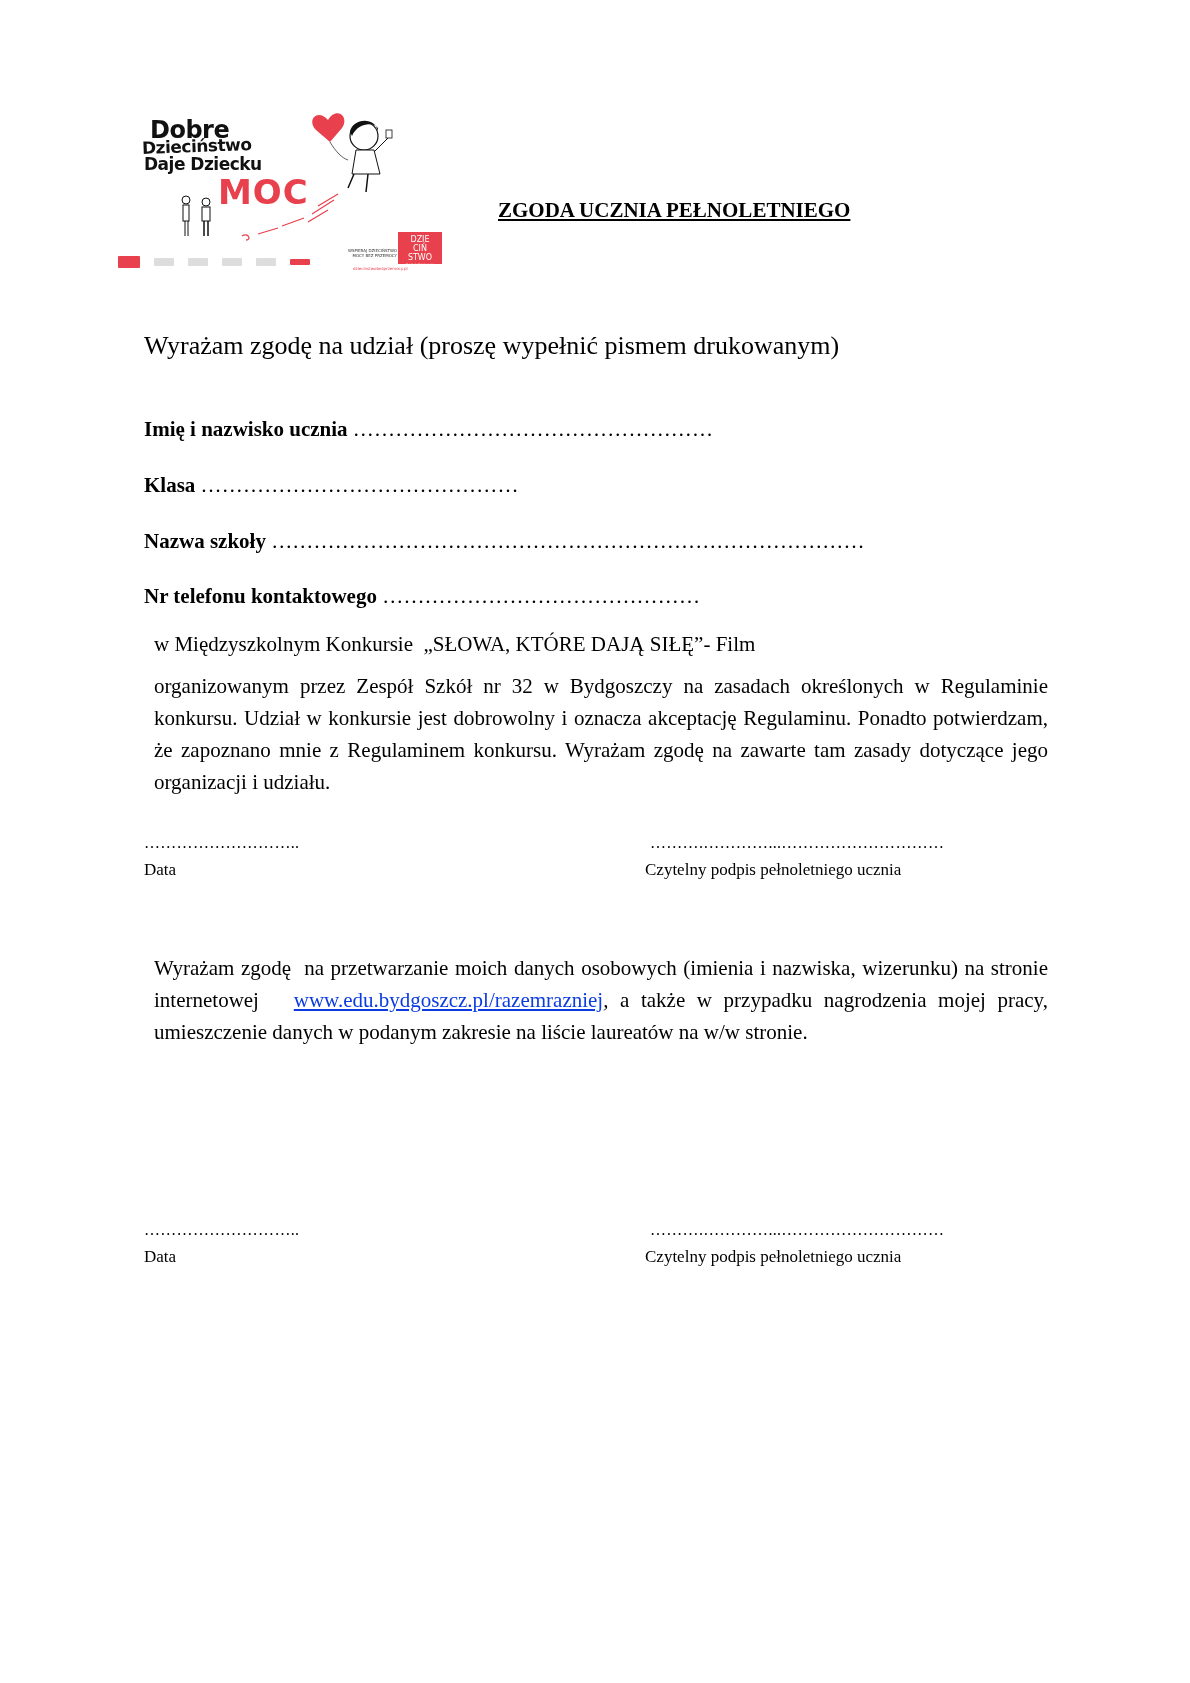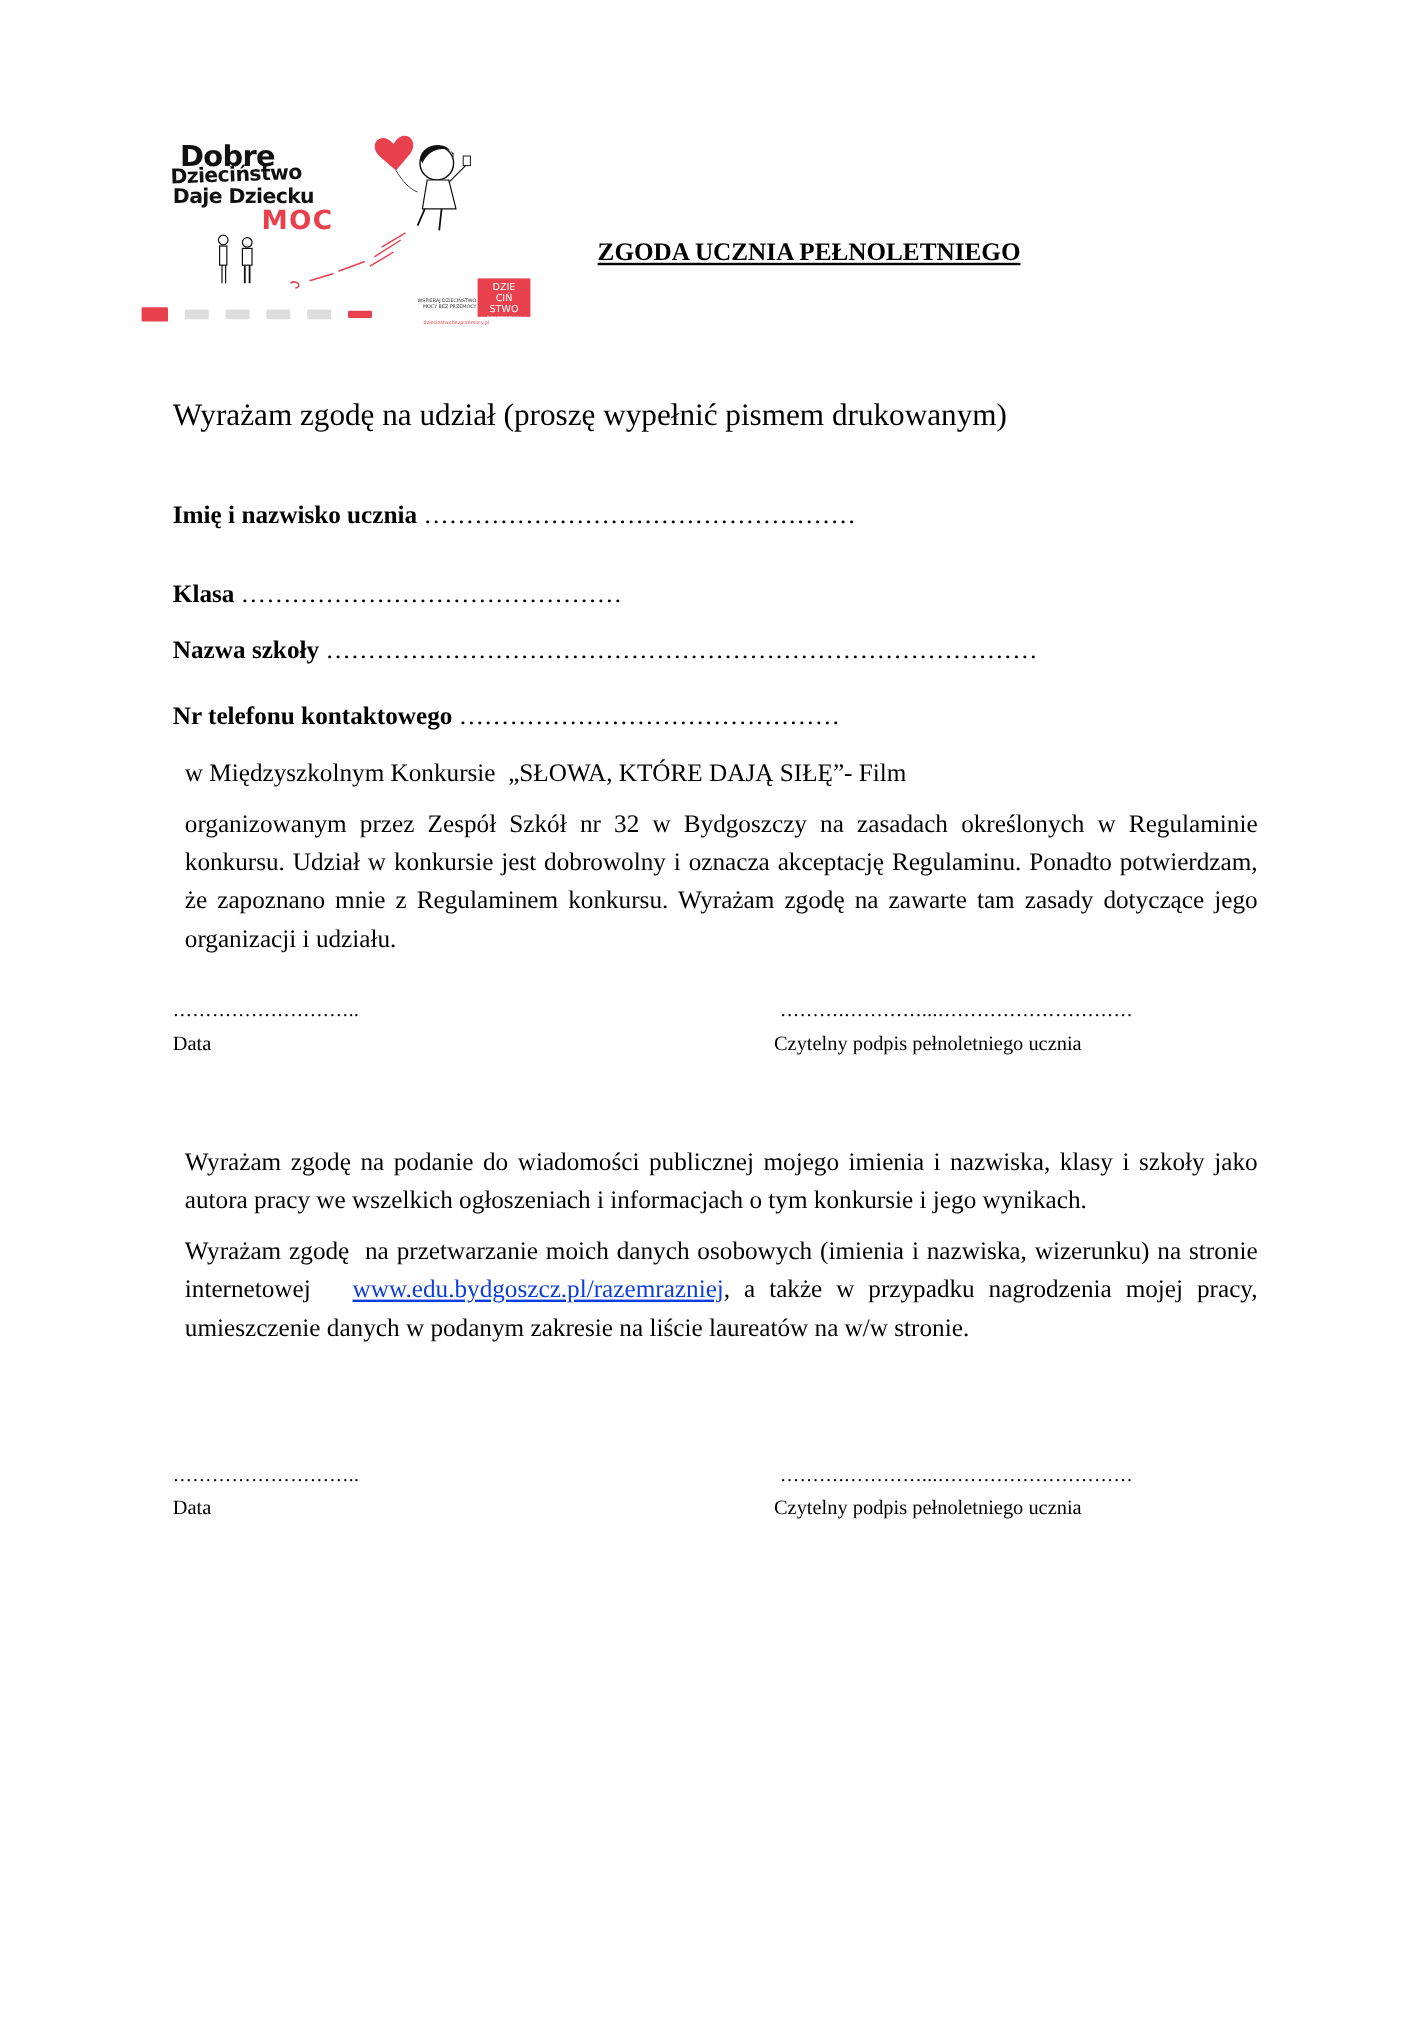--- a/index.html
+++ b/index.html
@@ -9,21 +9,21 @@
     }
     .abs { position: absolute; }
     
     .logo { left: 118px; top: 102px; width: 352px; height: 172px; }
     .logo-title {
       position: absolute; font-family: "DejaVu Sans", sans-serif; font-weight: bold;
       color: #111; line-height: 1; letter-spacing: -0.5px;
     }
     .logo-moc {
       position: absolute; font-family: "DejaVu Sans", sans-serif; font-weight: bold;
-      color: #e8404c; font-size: 22px; left: 100px; top: 70px; letter-spacing: 1px;
+      color: #e8404c; font-size: 34px; left: 100px; top: 70px; letter-spacing: 1px;
     }
     .logo-badge {
       position: absolute; left: 280px; top: 130px; width: 44px; height: 32px;
       background: #e8404c; color: #fff; font-family: "DejaVu Sans", sans-serif;
       font-size: 8px; line-height: 9px; text-align: center; padding-top: 3px; box-sizing: border-box;
     }
     .logo-tag {
       position: absolute; left: 225px; top: 146px; font-family: "DejaVu Sans", sans-serif;
       font-size: 4px; color: #333; text-align: right; width: 54px; line-height: 5px;
     }
@@ -109,21 +109,21 @@
 </div>
 
 <div class="abs doc-title">ZGODA UCZNIA PEŁNOLETNIEGO</div>
 
 <div class="abs intro">Wyrażam zgodę na udział (proszę wypełnić pismem drukowanym)</div>
 
 <div class="abs field" style="top:394px;">
   <span>Imię i nazwisko ucznia</span>
   <span class="dots">……………………………………………</span>
 </div>
-<div class="abs field" style="top:460px;">
+<div class="abs field" style="top:450px;">
   <span>Klasa</span>
   <span class="dots">………………………………………</span>
 </div>
 <div class="abs field" style="top:506px;">
   <span>Nazwa szkoły</span>
   <span class="dots">…………………………………………………………………………</span>
 </div>
 <div class="abs field" style="top:561px;">
   <span>Nr telefonu kontaktowego</span>
   <span class="dots">………………………………………</span>
@@ -133,21 +133,20 @@
   <p style="white-space:pre;">w Międzyszkolnym Konkursie  „SŁOWA, KTÓRE DAJĄ SIŁĘ”- Film</p>
   <p class="last">organizowanym przez Zespół Szkół nr 32 w Bydgoszczy na zasadach określonych w Regulaminie konkursu. Udział w konkursie jest dobrowolny i oznacza akceptację Regulaminu. Ponadto potwierdzam, że zapoznano mnie z Regulaminem konkursu. Wyrażam zgodę na zawarte tam zasady dotyczące jego organizacji i udziału.</p>
 </div>
 
 <div class="abs sig-dots" style="left:144px;top:834px;">………………………..</div>
 <div class="abs sig-label" style="left:144px;top:860px;">Data</div>
 <div class="abs sig-dots" style="left:650px;top:834px;">……….…………...…………………………</div>
 <div class="abs sig-label" style="left:645px;top:860px;">Czytelny podpis pełnoletniego ucznia</div>
 
 <div class="abs para" style="top:942px;">
-  <p class="last">Wyrażam zgodę na podanie do wiadomości publicznej mojego imienia i nazwiska, klasy i szkoły jako autora pracy we wszelkich ogłoszeniach i informacjach o tym konkursie i jego wynikach.</p>
   <p class="last">
     <span style="white-space:pre-wrap;">Wyrażam zgodę  na przetwarzanie moich danych osobowych (imienia i nazwiska, wizerunku) na stronie internetowej   </span><a class="link" href="#">www.edu.bydgoszcz.pl/razemrazniej</a><span>, a także w przypadku nagrodzenia mojej pracy, umieszczenie danych w podanym zakresie na liście laureatów na w/w stronie.</span>
   </p>
 </div>
 
 <div class="abs sig-dots" style="left:144px;top:1221px;">………………………..</div>
 <div class="abs sig-label" style="left:144px;top:1247px;">Data</div>
 <div class="abs sig-dots" style="left:650px;top:1221px;">……….…………...…………………………</div>
 <div class="abs sig-label" style="left:645px;top:1247px;">Czytelny podpis pełnoletniego ucznia</div>
 

